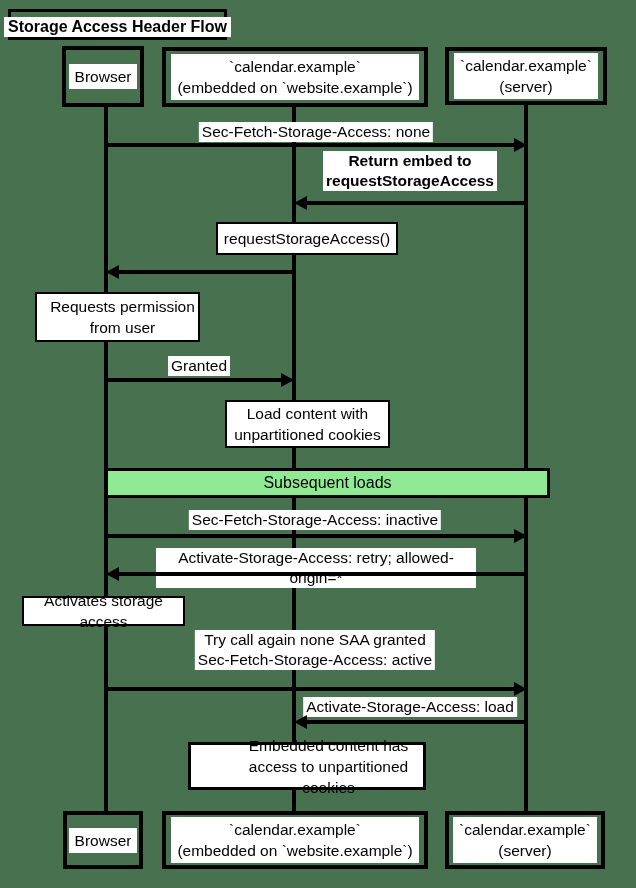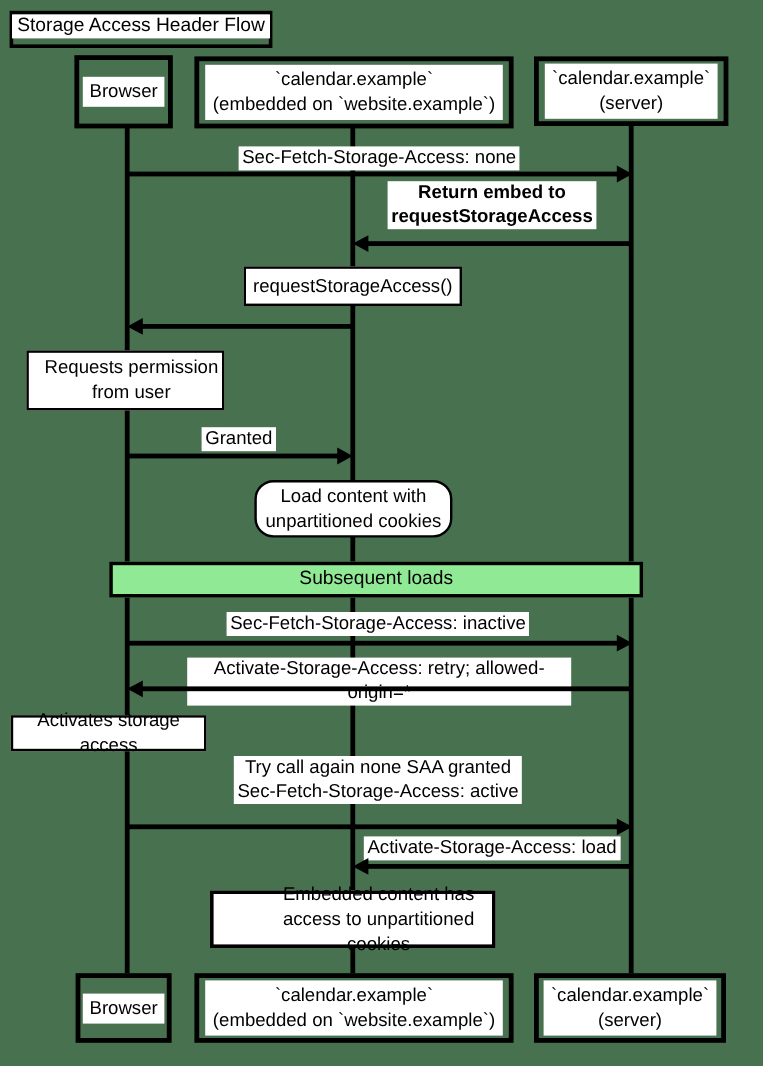--- a/index.html
+++ b/index.html
@@ -18,21 +18,21 @@
     position:relative;
     width:636px;height:888px;
     background:var(--background);
     overflow:hidden;
   }
   #canvas *{box-sizing:border-box;}
 
   .title-box{
     position:absolute;
     border:3px solid var(--line);
-    display:flex;align-items:flex-start;justify-content:center;
+    display:flex;align-items:flex-end;justify-content:center;font-weight:bold;
   }
   .title-box .inner{
     background:var(--label-bg);
     padding:1px 4px;
     font-size:16px;
     white-space:nowrap;
   }
 
   .pbox{
     position:absolute;
@@ -77,20 +77,21 @@
 
   .note{
     position:absolute;
     background:var(--label-bg);
     border:2.5px solid var(--line);
     display:flex;align-items:center;justify-content:center;
     font-size:15.5px;
     line-height:21px;
     text-align:center;
     white-space:pre-line;
+    margin-left:13px;
   }
   .note.thick{border-width:3.5px;padding-left:43px;}
 
   .section-bar{
     position:absolute;
     background:var(--section-fill);
     border:3px solid var(--line);
     display:flex;align-items:center;justify-content:center;
     font-size:16px;
   }
@@ -134,24 +135,24 @@
   <div class="line-h" style="left:118px;top:270.3px;width:176px;"></div>
   <div class="head-l" style="left:106px;top:265px;"></div>
 
   <div class="note" style="left:22px;top:292px;width:165px;height:50px;padding-left:10px;">Requests permission
 from user</div>
 
   <div class="mlabel" style="left:199px;top:356px;">Granted</div>
   <div class="line-h" style="left:106px;top:378.3px;width:176px;"></div>
   <div class="head-r" style="left:281px;top:373px;"></div>
 
-  <div class="note" style="left:212px;top:400px;width:165px;height:48px;border-radius:16px;">Load content with
+  <div class="note" style="left:212px;top:400px;width:165px;height:48px;">Load content with
 unpartitioned cookies</div>
 
-  <div class="section-bar" style="left:91px;top:468px;width:445px;height:30px;">
+  <div class="section-bar" style="left:105px;top:468px;width:445px;height:30px;">
     <span>Subsequent loads</span>
   </div>
 
   <div class="mlabel" style="left:315px;top:510px;">Sec-Fetch-Storage-Access: inactive</div>
   <div class="line-h" style="left:106px;top:534.3px;width:409px;"></div>
   <div class="head-r" style="left:514px;top:529px;"></div>
 
   <div class="mlabel" style="left:316px;top:548px;">Activate-Storage-Access: retry; allowed-origin=*</div>
   <div class="line-h" style="left:118px;top:572.3px;width:409px;"></div>
   <div class="head-l" style="left:106px;top:567px;"></div>

